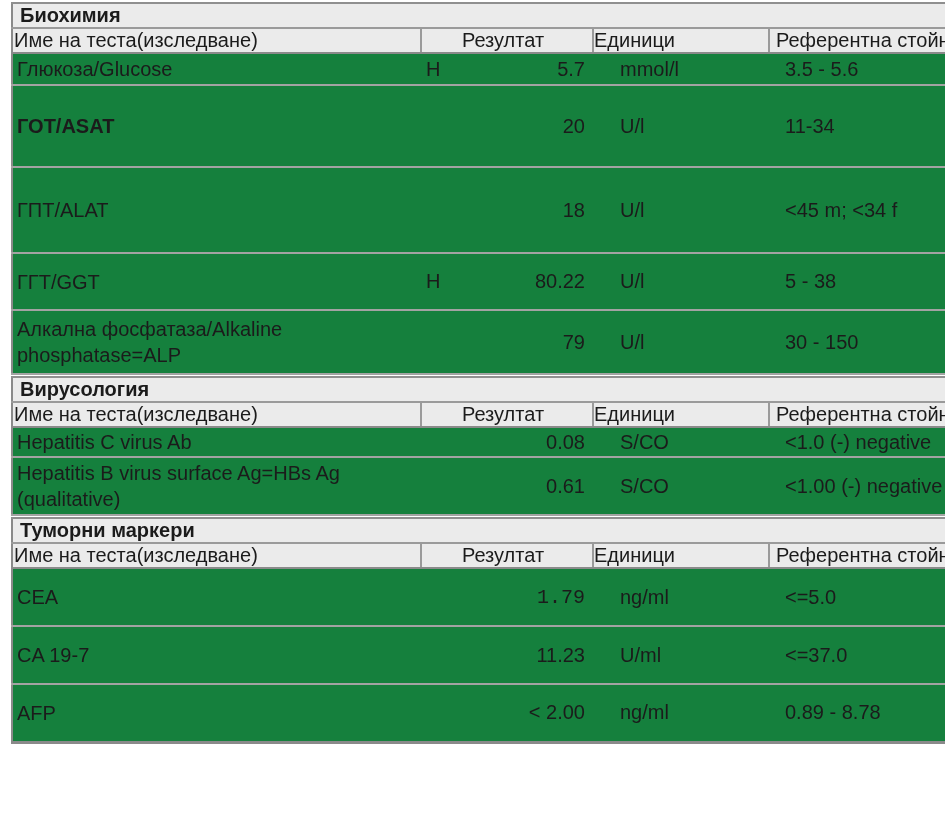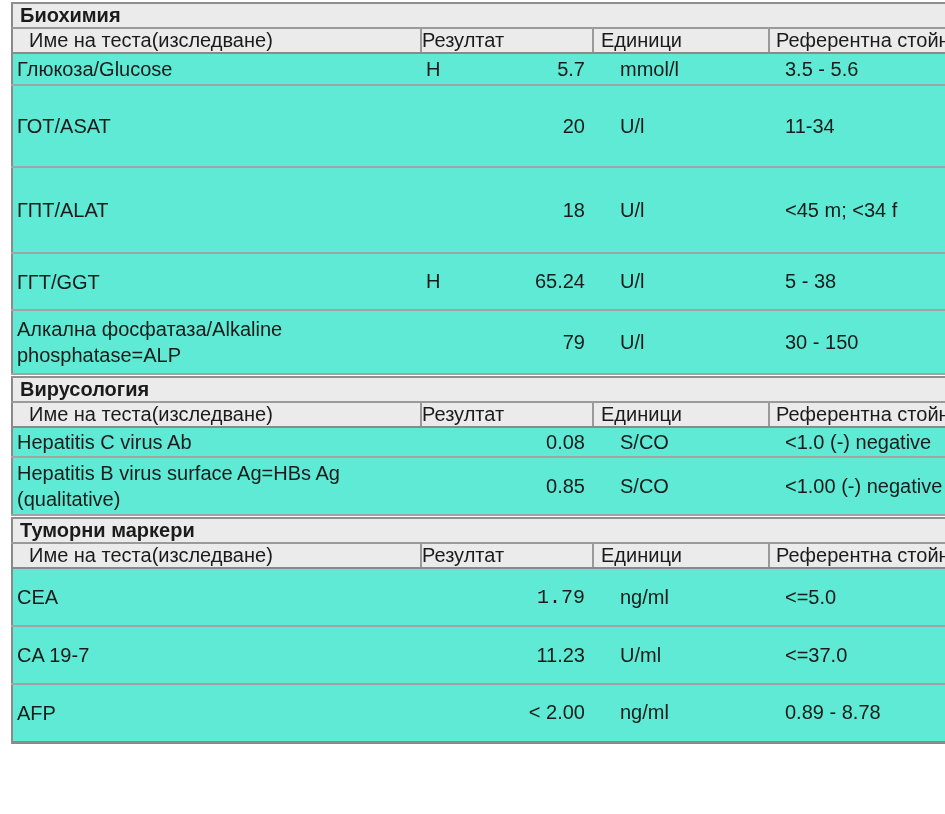--- a/index.html
+++ b/index.html
@@ -50,27 +50,27 @@
   }
 
   
   tr.colhead td {
     background: #ebebeb;
     height: 25px;
     border-bottom: 2px solid #8a8a8a;
     white-space: nowrap;
     overflow: hidden;
   }
-  tr.colhead td.ch-name   { padding-left: 16px;  border-right: 2px solid #9a9a9a; }
-  tr.colhead td.ch-result { padding-right: 8px; text-align: left; border-right: 2px solid #9a9a9a; }
-  tr.colhead td.ch-units  { padding-left: 7px;  border-right: 2px solid #9a9a9a; }
+  tr.colhead td.ch-name   { padding-left: 1px;  border-right: 2px solid #9a9a9a; }
+  tr.colhead td.ch-result { padding-right: 8px; text-align: center; border-right: 2px solid #9a9a9a; }
+  tr.colhead td.ch-units  {  border-right: 2px solid #9a9a9a; }
   tr.colhead td.ch-ref    { padding-left: 6px; }
 
   
-  tr.data-row td { border-bottom: 2px solid #a3a3a3; background: #5eead4; }
+  tr.data-row td { border-bottom: 2px solid #a3a3a3; background: #15803d; }
   tr.data-row td.name  { padding-left: 4px; padding-right: 10px; line-height: 26px; }
   tr.data-row td.result { padding-left: 5px; padding-right: 8px; }
   .result-inner { display: flex; align-items: center; justify-content: space-between; }
   .result-inner .flag { min-width: 18px; }
   .result-inner .val  { text-align: left; white-space: nowrap; }
   tr.data-row td.units { padding-left: 27px; white-space: nowrap; }
   tr.data-row td.ref   { padding-left: 16px; white-space: nowrap; overflow: hidden; }
 
   
   #remnant { position: absolute; left: 26px; top: 806px; width: 110px; height: 8px; }
@@ -102,21 +102,21 @@
     <td class="result" style="height: 32px;">
       <div class="result-inner">
         <span class="flag">H</span>
         <span class="val">5.7</span>
       </div>
     </td>
     <td class="units" style="height: 32px;">mmol/l</td>
     <td class="ref" style="height: 32px;">3.5 - 5.6</td>
   </tr>
           <tr class="data-row">
-    <td class="name" style="height: 82px;">ГОТ/ASAT</td>
+    <td class="name" style="height: 82px; font-weight: bold;">ГОТ/ASAT</td>
     <td class="result" style="height: 82px;">
       <div class="result-inner">
         <span class="flag"></span>
         <span class="val">20</span>
       </div>
     </td>
     <td class="units" style="height: 82px;">U/l</td>
     <td class="ref" style="height: 82px;">11-34</td>
   </tr>
           <tr class="data-row">
@@ -128,21 +128,21 @@
       </div>
     </td>
     <td class="units" style="height: 86px;">U/l</td>
     <td class="ref" style="height: 86px;">&lt;45 m; &lt;34 f</td>
   </tr>
           <tr class="data-row">
     <td class="name" style="height: 57px;">ГГТ/GGT</td>
     <td class="result" style="height: 57px;">
       <div class="result-inner">
         <span class="flag">H</span>
-        <span class="val">65.24</span>
+        <span class="val">80.22</span>
       </div>
     </td>
     <td class="units" style="height: 57px;">U/l</td>
     <td class="ref" style="height: 57px;">5 - 38</td>
   </tr>
           <tr class="data-row">
     <td class="name" style="height: 64px;">Алкална фосфатаза/Alkaline phosphatase=ALP</td>
     <td class="result" style="height: 64px;">
       <div class="result-inner">
         <span class="flag"></span>
@@ -181,21 +181,21 @@
       </div>
     </td>
     <td class="units" style="height: 30px;">S/CO</td>
     <td class="ref" style="height: 30px;">&lt;1.0 (-) negative</td>
   </tr>
           <tr class="data-row">
     <td class="name" style="height: 58px;">Hepatitis B virus surface Ag=HBs Ag (qualitative)</td>
     <td class="result" style="height: 58px;">
       <div class="result-inner">
         <span class="flag"></span>
-        <span class="val">0.85</span>
+        <span class="val">0.61</span>
       </div>
     </td>
     <td class="units" style="height: 58px;">S/CO</td>
     <td class="ref" style="height: 58px;">&lt;1.00 (-) negative</td>
   </tr>
         </tbody>
       </table>
 
   <table class="section">
     <colgroup>

